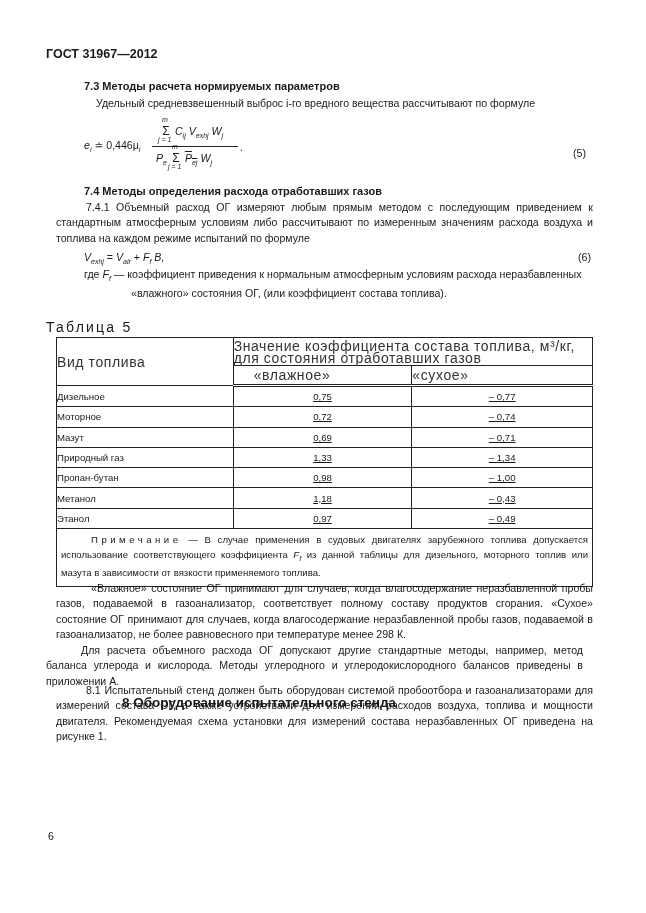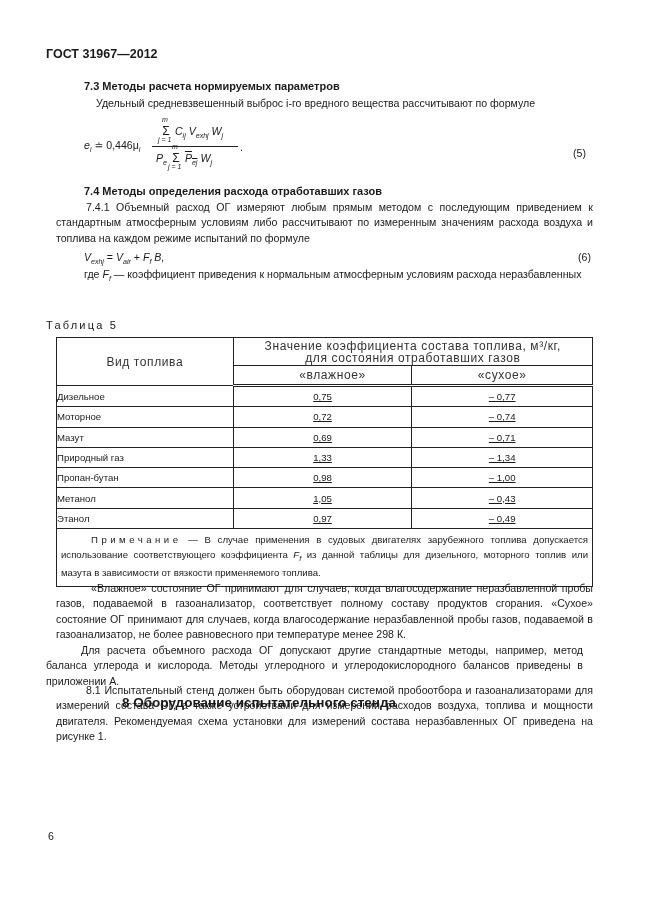--- a/index.html
+++ b/index.html
@@ -17,25 +17,25 @@
   .frac { position: absolute; left: 66px; top: 0; width: 88px; height: 62px; }
   .frac .bar { position: absolute; left: 2px; top: 30px; width: 86px; border-top: 1px solid #222; }
   .frac .num { position: absolute; left: 10px; top: 8px; }
   .frac .den { position: absolute; left: 6px; top: 35px; }
   .sig { display: inline-block; position: relative; font-size: 12px; width: 12px; text-align: center; }
   .sig .up { position: absolute; top: -8px; left: 2px; font-size: 7px; font-style: italic; }
   .sig .lo { position: absolute; top: 12px; left: -2px; font-size: 7px; white-space: nowrap; }
   sub { font-size: 7px; }
   .ovl { text-decoration: overline; }
   
-  .tcap { left: 46px; top: 319px; font-size: 11px; letter-spacing: 2.2px; }
+  .tcap { left: 46px; top: 319px; font-size: 14px; letter-spacing: 2.2px; }
   table.t5 { position: absolute; left: 56px; top: 337px; width: 537px;
              border-collapse: collapse; font-size: 9.6px; }
   table.t5 td { border: 1px solid #222; padding: 0; height: 19.3px; }
-  table.t5 .hd { font-size: 12px; letter-spacing: 0.6px; text-align: center; color: #333; }
+  table.t5 .hd { font-size: 14px; letter-spacing: 0.6px; text-align: left; color: #333; }
   table.t5 .name { }
   table.t5 .c { text-align: center; text-decoration: underline; }
   table.t5 tr.sep td { border-bottom: 3px double #222; }
   table.t5 .note { font-size: 9.6px; line-height: 14.5px; padding: 4px 4px 6px 4px; text-align: justify; height: auto; }
   .spaced { letter-spacing: 3.5px; }
   .pg { left: 48px; top: 830px; font-size: 10.6px; }
   .h1 { font-size: 13.5px; font-weight: bold; }
 </style>
 </head>
 <body>
@@ -69,20 +69,21 @@
 <div class="abs h2" style="left:84px; top:185px;">7.4 Методы определения расхода отработавших газов</div>
 <div class="abs p" style="left:56px; top:200px; width:537px; text-indent:30px;">7.4.1 Объемный расход ОГ измеряют любым прямым методом с последующим приведением к стандартным атмосферным условиям либо рассчитывают по измеренным значениям расхода воздуха и топлива на каждом режиме испытаний по формуле</div>
 
 <div class="abs p" style="left:84px; top:250px;">
   <i>V</i><sub><i>exhj</i></sub><span> = </span><i>V</i><sub><i>air</i></sub><span> + </span><i>F</i><sub><i>f</i></sub><i> B,</i>
 </div>
 <div class="abs eqnum" style="left:578px; top:251px;">(6)</div>
 
 <div class="abs p" style="left:84px; top:267px; width:510px;">
   <div><span>где </span><i>F</i><sub><i>f</i></sub><span> — коэффициент приведения к нормальным атмосферным условиям расхода неразбавленных</span></div>
+  <div style="padding-left:47px;">«влажного» состояния ОГ, (или коэффициент состава топлива).</div>
 </div>
 
 <div class="abs tcap">Таблица 5</div>
 <table class="t5">
   <colgroup>
       <col style="width:177px">
       <col style="width:179px">
       <col style="width:181px">
     </colgroup>
   <tbody>
@@ -117,21 +118,21 @@
     <td class="c">1,33</td>
     <td class="c">– 1,34</td>
   </tr>
   <tr>
     <td class="name">Пропан-бутан</td>
     <td class="c">0,98</td>
     <td class="c">– 1,00</td>
   </tr>
   <tr>
     <td class="name">Метанол</td>
-    <td class="c">1,05</td>
+    <td class="c">1,18</td>
     <td class="c">– 0,43</td>
   </tr>
   <tr>
     <td class="name">Этанол</td>
     <td class="c">0,97</td>
     <td class="c">– 0,49</td>
   </tr>
   <tr>
     <td class="note" colspan="3">
       <span style="display:inline-block; width:30px;"></span><span class="spaced">Примечание</span><span> — В случае применения в судовых двигателях зарубежного топлива допускается использование соответствующего коэффициента </span><i>F</i><sub><i>f</i></sub><span> из данной таблицы для дизельного, моторного топлив или мазута в зависимости от вязкости применяемого топлива.</span>

